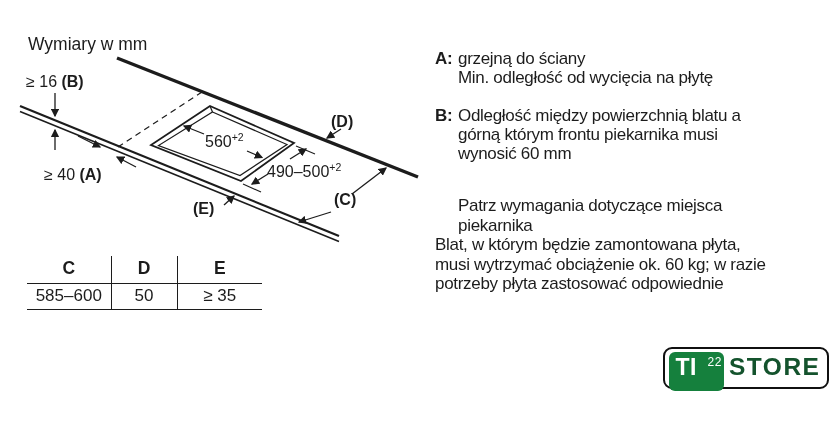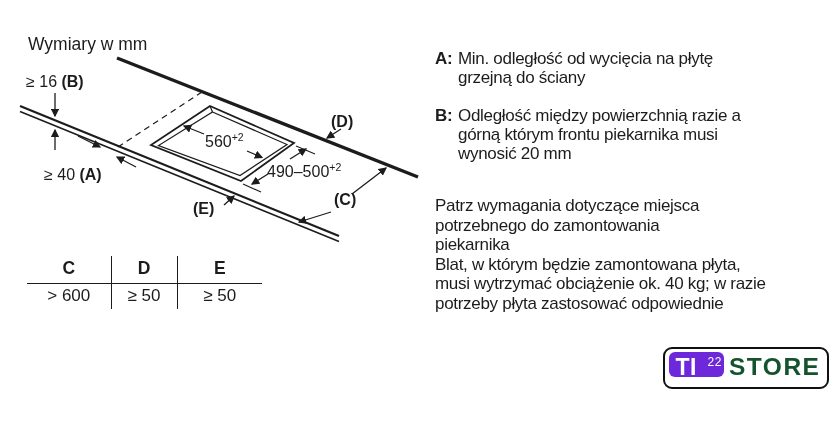--- a/index.html
+++ b/index.html
@@ -24,26 +24,26 @@
   .dim-table thead th { border-bottom:1.6px solid #1c1c1c; }
   .dim-table tbody tr.rule td { border-bottom:1.6px solid #1c1c1c; }
 
   .note { position:absolute; left:435px; width:350px; display:flex;
           font-size:17px; line-height:18.8px; letter-spacing:-0.3px; }
   .note-label { font-weight:bold; flex:0 0 23px; }
   .note-a { top:50px; }
   .note-b { top:107px; }
   .para { position:absolute; left:435px; top:196px; width:350px;
           font-size:17px; line-height:19.5px; letter-spacing:-0.3px; }
-  .para .indent { }
+  .para .indent { margin-left:23px; }
 
   .logo { position:absolute; left:663px; top:347px; width:166px; height:42px;
           border:2.5px solid #101010; border-radius:9px; background:#fff; }
-  .logo-tile { position:absolute; left:3.5px; top:3px; width:55px; height:25px;
-               background:#6d28d9; border-radius:6px; }
+  .logo-tile { position:absolute; left:3.5px; top:3px; width:55px; height:39px;
+               background:#15803d; border-radius:6px; }
   .logo-ti { position:absolute; left:7px; top:2px; color:#fff; font-weight:bold;
              font-size:23px; letter-spacing:0.5px; }
   .logo-sup { position:absolute; left:39px; top:2.5px; color:#fff; font-weight:normal;
               font-size:12px; letter-spacing:0.5px; }
   .logo-store { position:absolute; left:64px; top:4px; color:#14532d;
                 font-size:24.5px; font-weight:600; letter-spacing:1.5px; }
 </style>
 </head>
 <body>
 
@@ -96,51 +96,50 @@
 
   <table class="dim-table">
     <thead>
       <tr>
         <th class="w1">C</th>
         <th class="w2 vline">D</th>
         <th class="w3 vline">E</th>
       </tr>
     </thead>
     <tbody>
-      <tr>
-        <td>&gt; 600</td>
-        <td class="vline">≥ 50</td>
-        <td class="vline">≥ 50</td>
+      <tr class="rule">
+        <td>585–600</td>
+        <td class="vline">50</td>
+        <td class="vline">≥ 35</td>
       </tr>
     </tbody>
   </table>
 
   <div class="note note-a">
     <div class="note-label">A:</div>
     <div>
+      <div>grzejną do ściany</div>
       <div>Min. odległość od wycięcia na płytę</div>
-      <div>grzejną do ściany</div>
     </div>
   </div>
 
   <div class="note note-b">
     <div class="note-label">B:</div>
     <div>
-      <div>Odległość między powierzchnią razie a</div>
+      <div>Odległość między powierzchnią blatu a</div>
       <div>górną którym frontu piekarnika musi</div>
-      <div>wynosić 20 mm</div>
+      <div>wynosić 60 mm</div>
     </div>
   </div>
 
   <div class="para">
     <div class="indent">Patrz wymagania dotyczące miejsca</div>
-    <div class="indent">potrzebnego do zamontowania</div>
     <div class="indent">piekarnika</div>
     <div>Blat, w którym będzie zamontowana płyta,</div>
-    <div>musi wytrzymać obciążenie ok. 40 kg; w razie</div>
+    <div>musi wytrzymać obciążenie ok. 60 kg; w razie</div>
     <div>potrzeby płyta zastosować odpowiednie</div>
   </div>
 
   <div class="logo">
     <div class="logo-tile">
       <span class="logo-ti">TI</span>
       <span class="logo-sup">22</span>
     </div>
     <span class="logo-store">STORE</span>
   </div>

